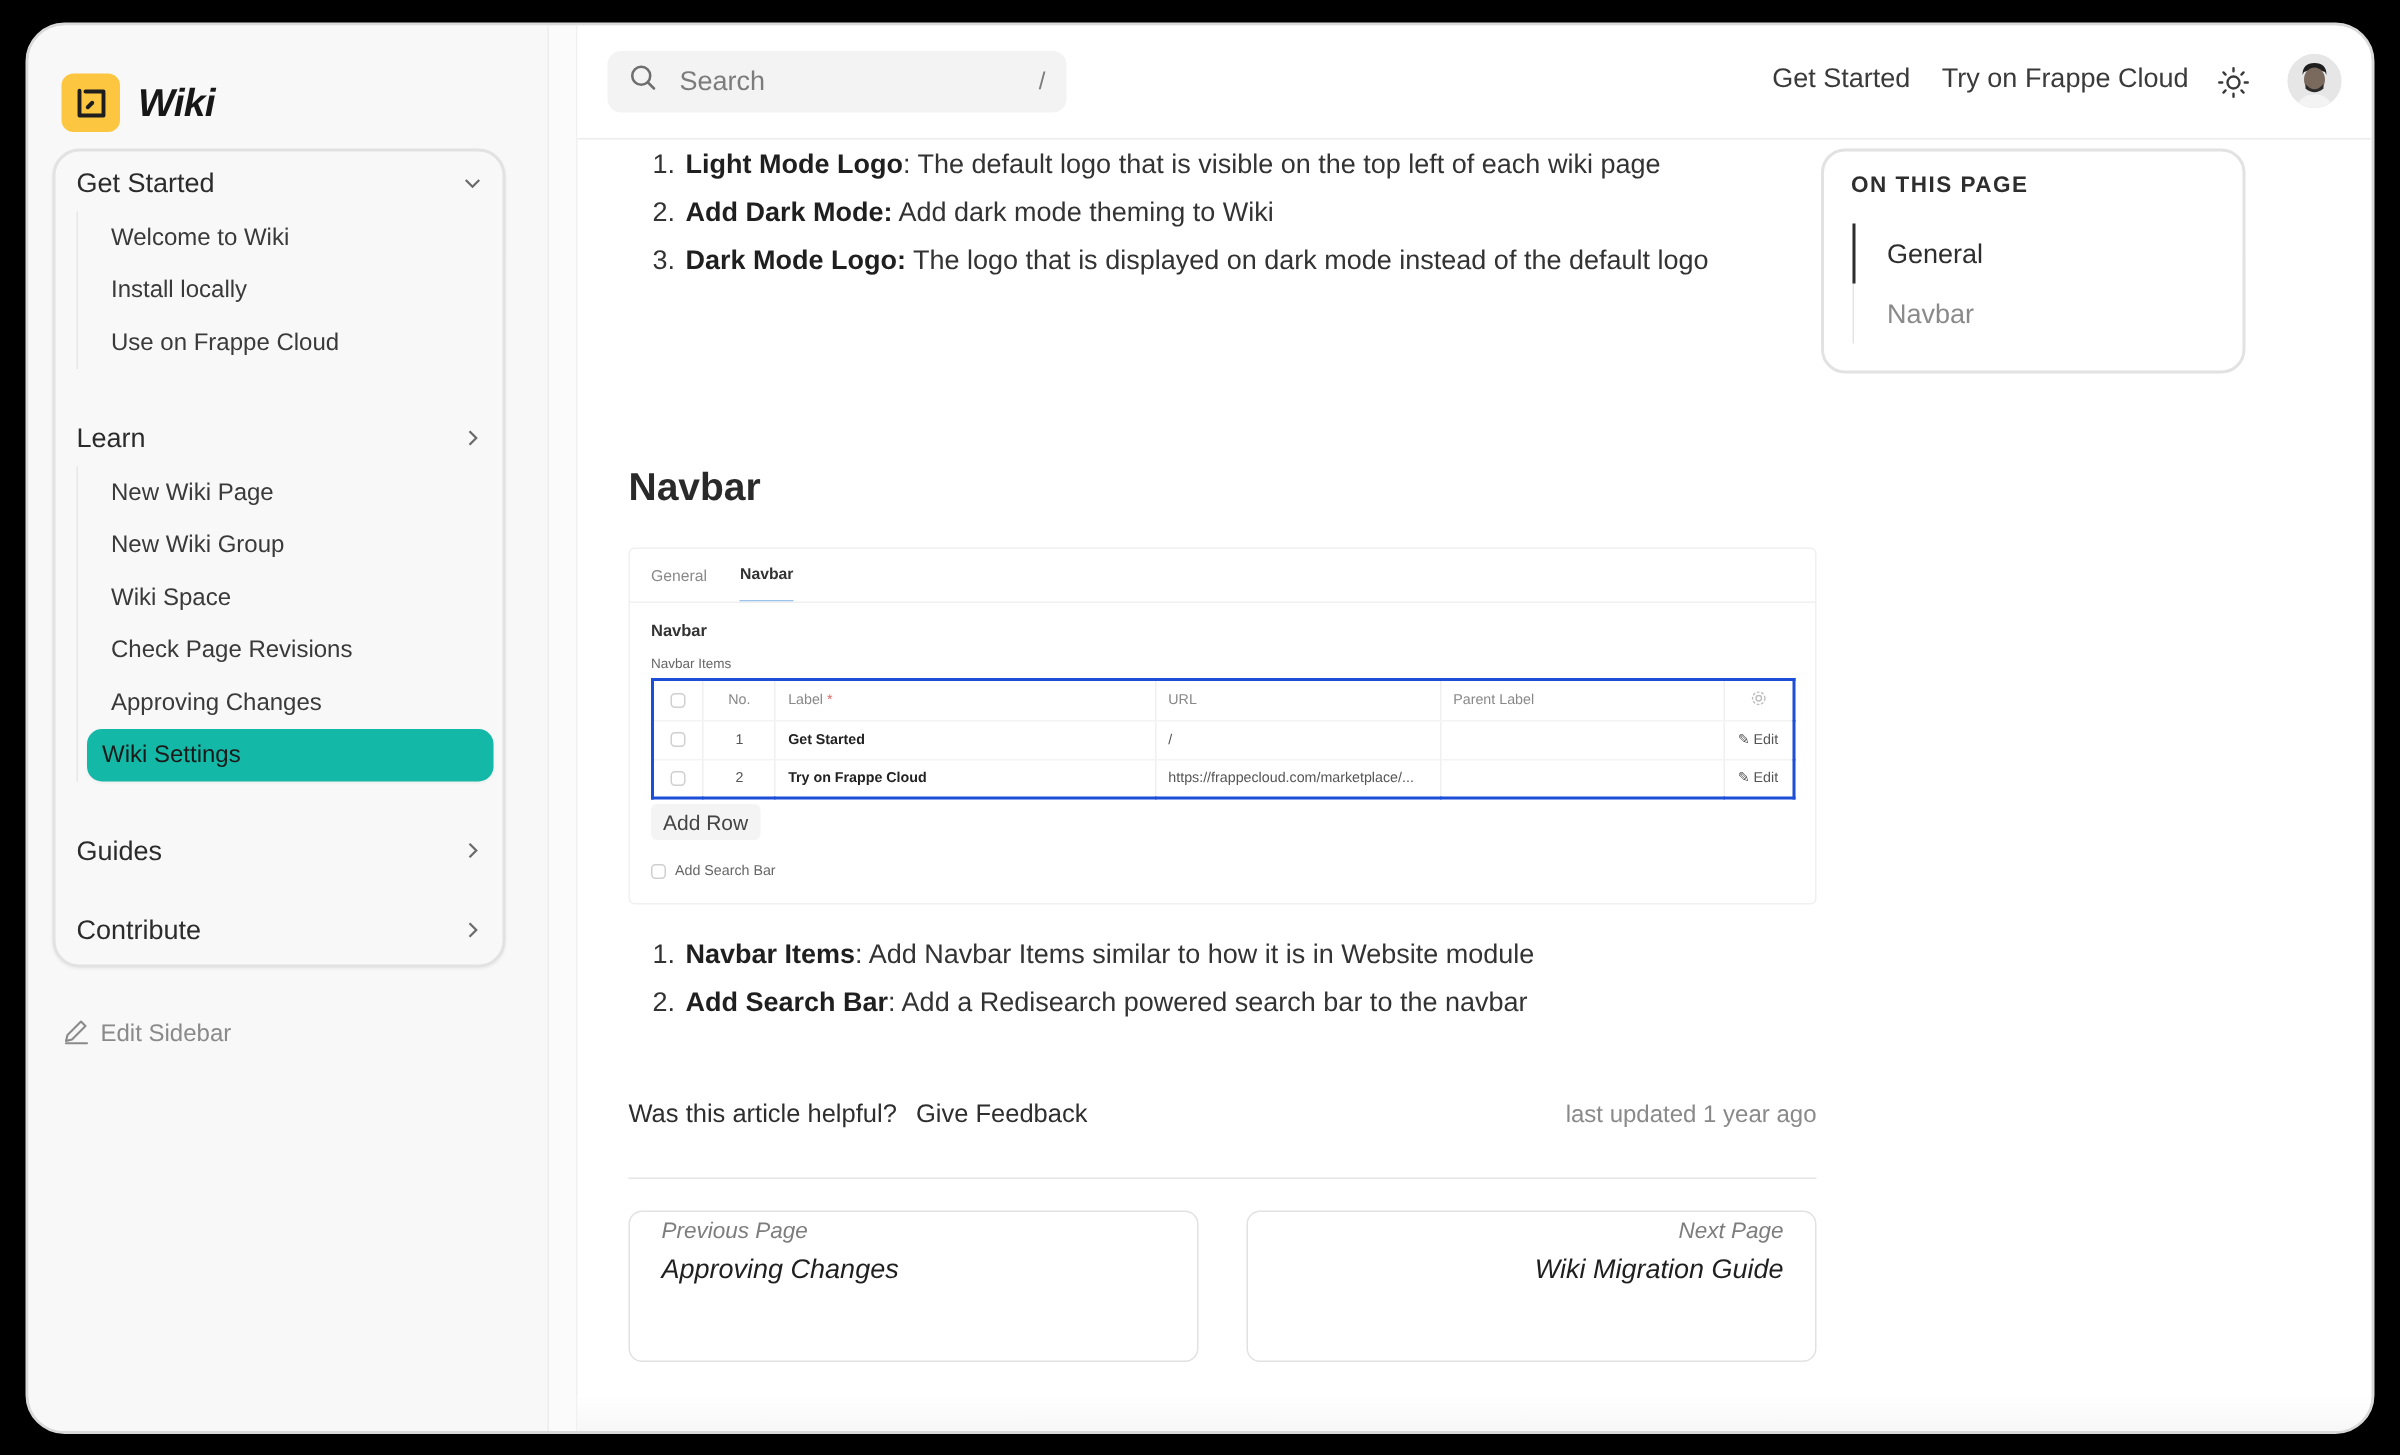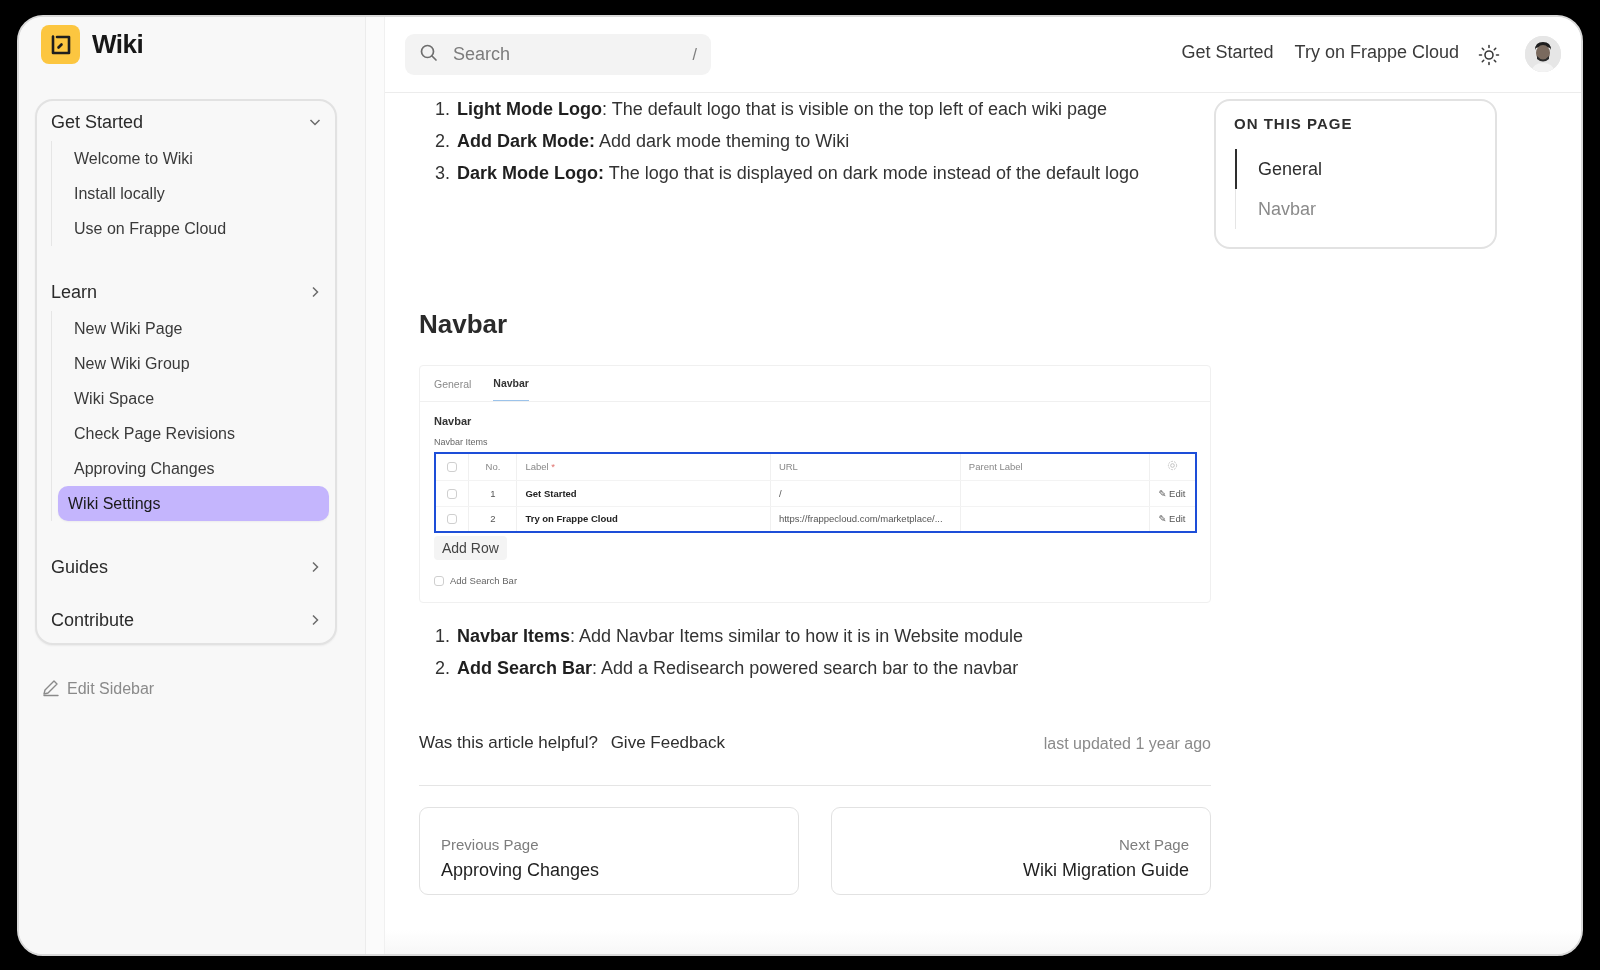--- a/index.html
+++ b/index.html
@@ -14,21 +14,21 @@
 
     
     .sidebar {
       position: absolute; left: 0; top: 0; width: 347px; height: 100%;
       background: #f8f8f8; border-right: 1px solid #ececec;
     }
     .sidebar-gutter {
       position: absolute; left: 347px; top: 0; width: 19px; height: 100%;
       background: #fbfbfb; border-right: 1px solid #f0f0f0;
     }
-    .brand { position: absolute; left: 22px; top: 8px; display: flex; align-items: center; gap: 12px; }
+    .brand { position: absolute; left: 22px; top: 32px; display: flex; align-items: center; gap: 12px; font-style: italic; }
     .brand-logo {
       width: 39px; height: 39px; border-radius: 8px; background: #fcc640;
       display: flex; align-items: center; justify-content: center;
     }
     .brand-name { font-size: 26px; font-weight: 700; color: #171717; letter-spacing: -0.5px; }
 
     .nav-panel {
       position: absolute; left: 16px; top: 82px; width: 302px; height: 546px;
       border: 2px solid #e2e2e2; border-radius: 18px; background: #f8f8f8;
       box-shadow: 0 1px 2px rgba(0,0,0,0.06);
@@ -39,21 +39,21 @@
       font-size: 18px; color: #2b2b2b; cursor: pointer;
     }
     .group-header .chev { width: 16px; height: 16px; color: #6b6b6b; display: flex; align-items: center; justify-content: center; }
     .group-items {
       position: absolute; left: 14px; width: 278px; border-left: 1px solid #e6e6e6;
     }
     .nav-item {
       height: 35px; display: flex; align-items: center; padding-left: 16px;
       font-size: 16px; color: #3a3a3a; cursor: pointer; margin-left: 6px; border-radius: 10px;
     }
-    .nav-item.active { background: #c4b5fd; color: #1a1a1a; box-shadow: 0 1px 2px rgba(0,0,0,0.05); padding-left: 10px; margin-left: 6px; }
+    .nav-item.active { background: #14b8a6; color: #1a1a1a; box-shadow: 0 1px 2px rgba(0,0,0,0.05); padding-left: 10px; margin-left: 6px; }
 
     .edit-sidebar {
       position: absolute; left: 22px; top: 660px; display: flex; align-items: center; gap: 6px;
       font-size: 16px; color: #8a8a8a; cursor: pointer; justify-content: center;
     }
 
     
     .topbar {
       position: absolute; left: 366px; top: 0; right: 0; height: 76px;
       border-bottom: 1px solid #ececec; background: #fff;
@@ -112,21 +112,21 @@
     .ss-search .cb { width: 10px; height: 10px; border: 1px solid #cfcfcf; border-radius: 3px; cursor: pointer; }
 
     .list2 { position: absolute; left: 0; top: 527px; }
 
     .feedback { position: absolute; left: 0; top: 640px; width: 792px; height: 30px; font-size: 17px; }
     .feedback .q { color: #2e2e2e; }
     .feedback .link { color: #2e2e2e; margin-left: 8px; cursor: pointer; }
     .feedback .updated { position: absolute; right: 0; top: 2px; color: #8a8a8a; font-size: 16px; }
     .hr { position: absolute; left: 0; top: 692px; width: 792px; border-top: 1px solid #e5e5e5; }
 
-    .pager { position: absolute; top: 714px; width: 380px; height: 88px; border: 1px solid #e2e2e2; border-radius: 9px; padding: 28px 21px; cursor: pointer; }
+    .pager { position: absolute; top: 714px; width: 380px; height: 101px; border: 1px solid #e2e2e2; border-radius: 9px; padding: 4px 21px; cursor: pointer; font-style: italic; }
     .pager.prev { left: 0; }
     .pager.next { left: 412px; text-align: right; }
     .pager .kicker { font-size: 15px; color: #7d7d7d; }
     .pager .title { font-size: 18px; color: #1f1f1f; margin-top: 7px; }
 
     
     .toc {
       position: absolute; left: 1195px; top: 82px; width: 283px; height: 150px;
       border: 2px solid #e2e2e2; border-radius: 16px; background: #fff;
     }

